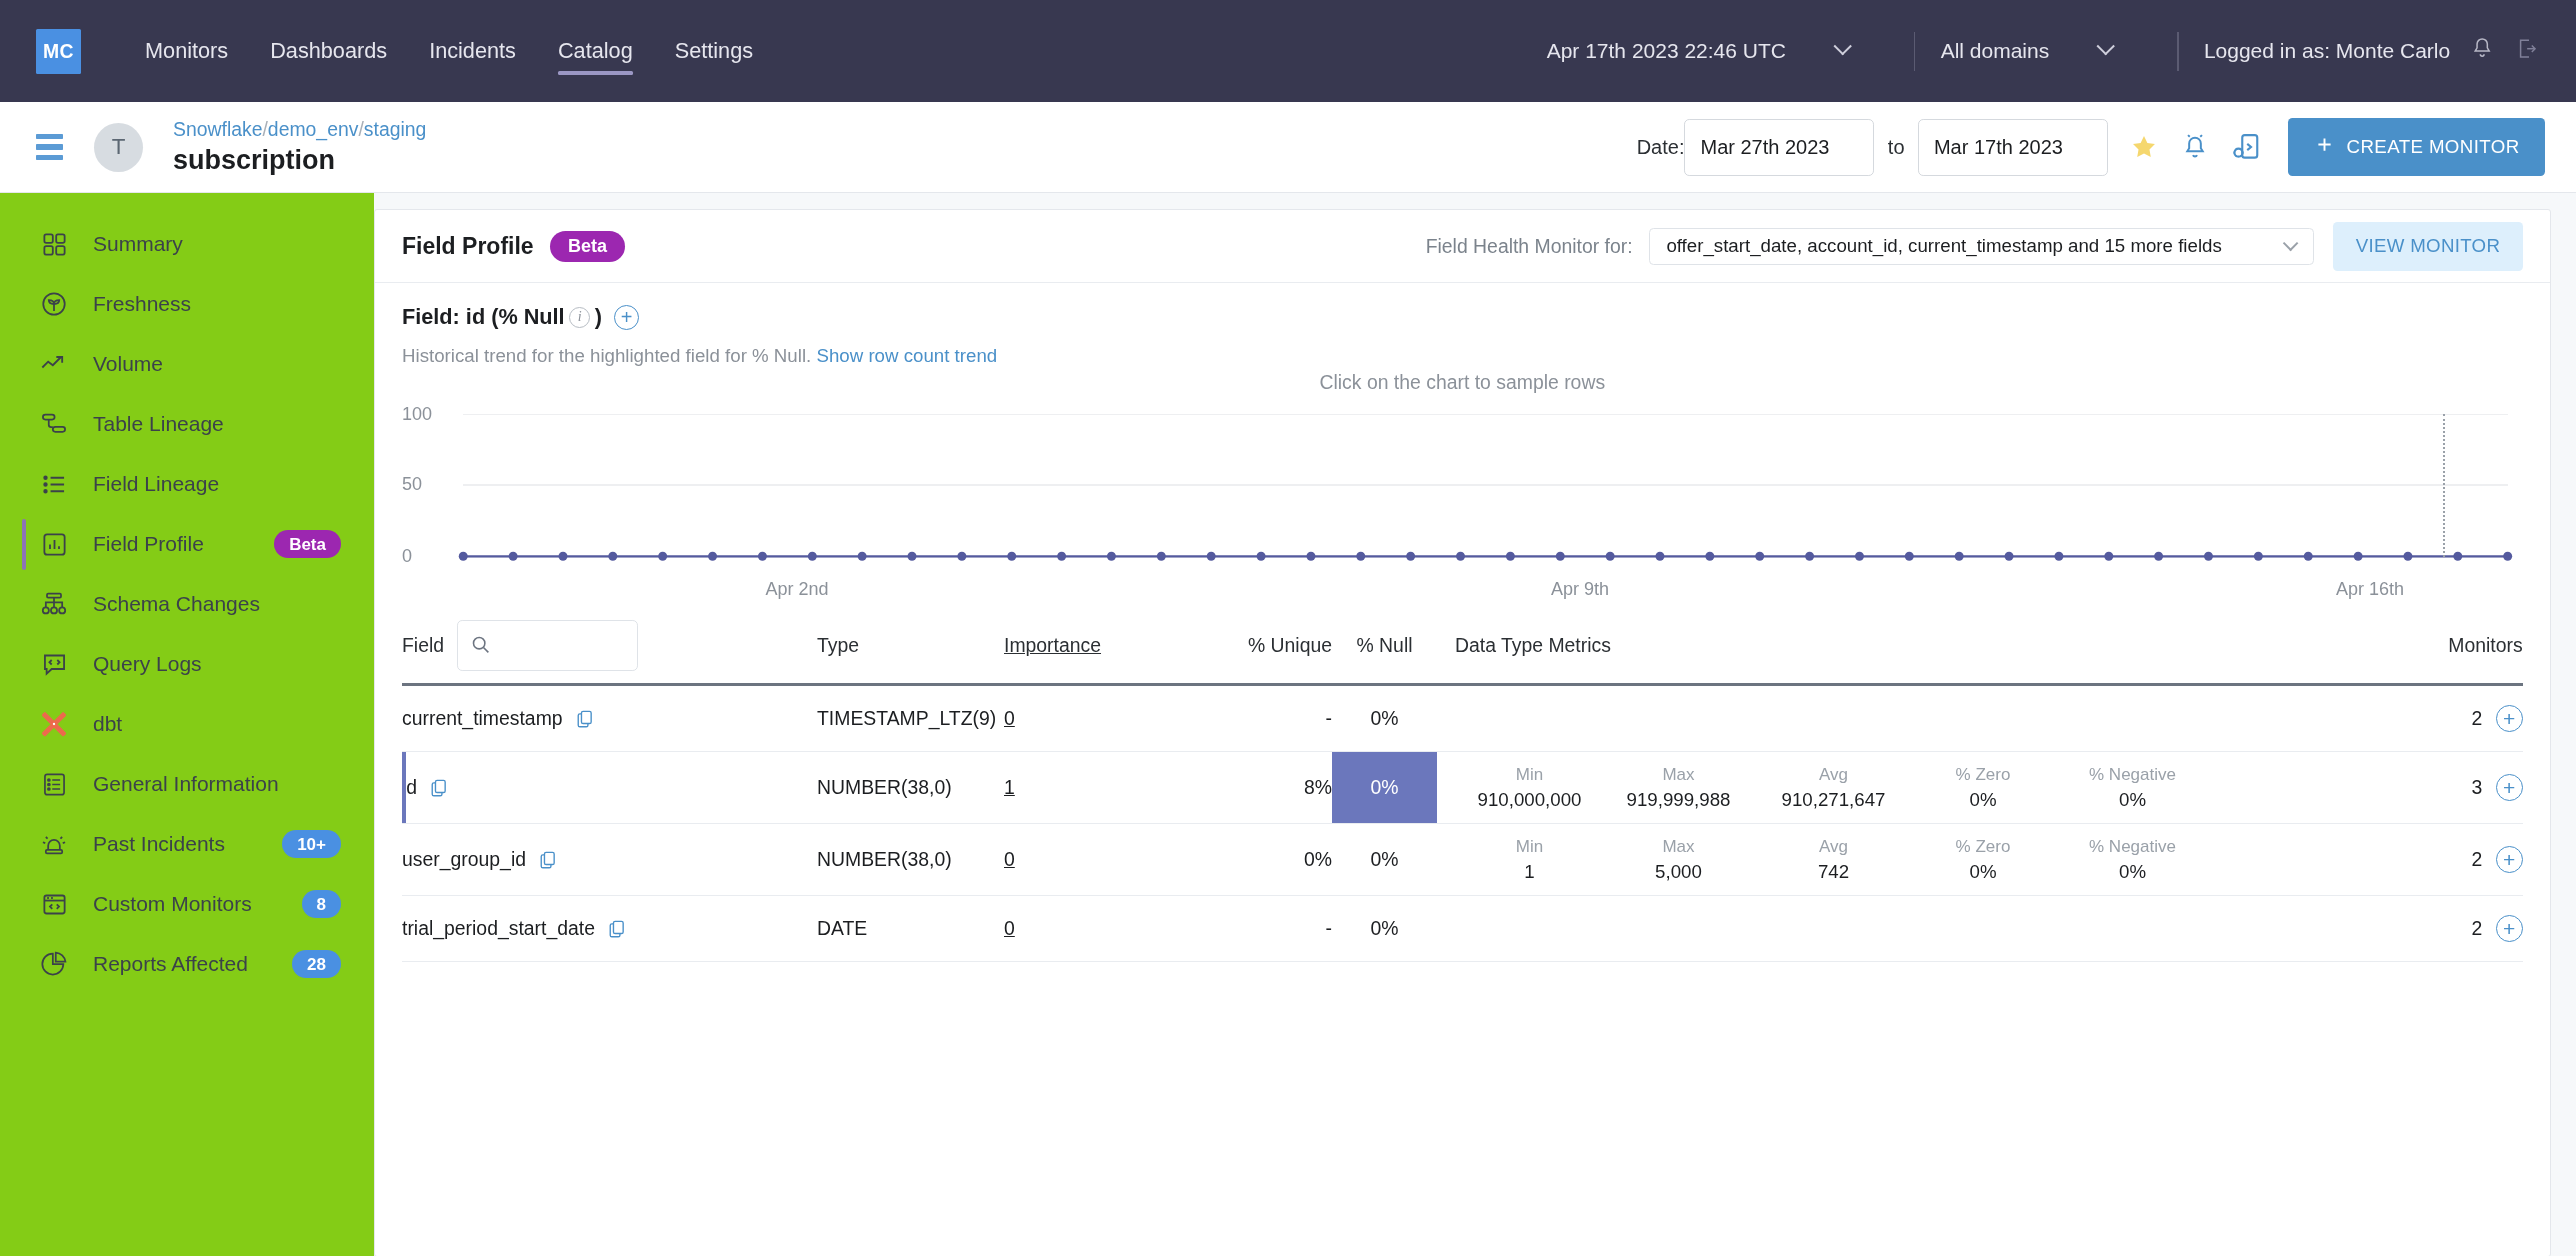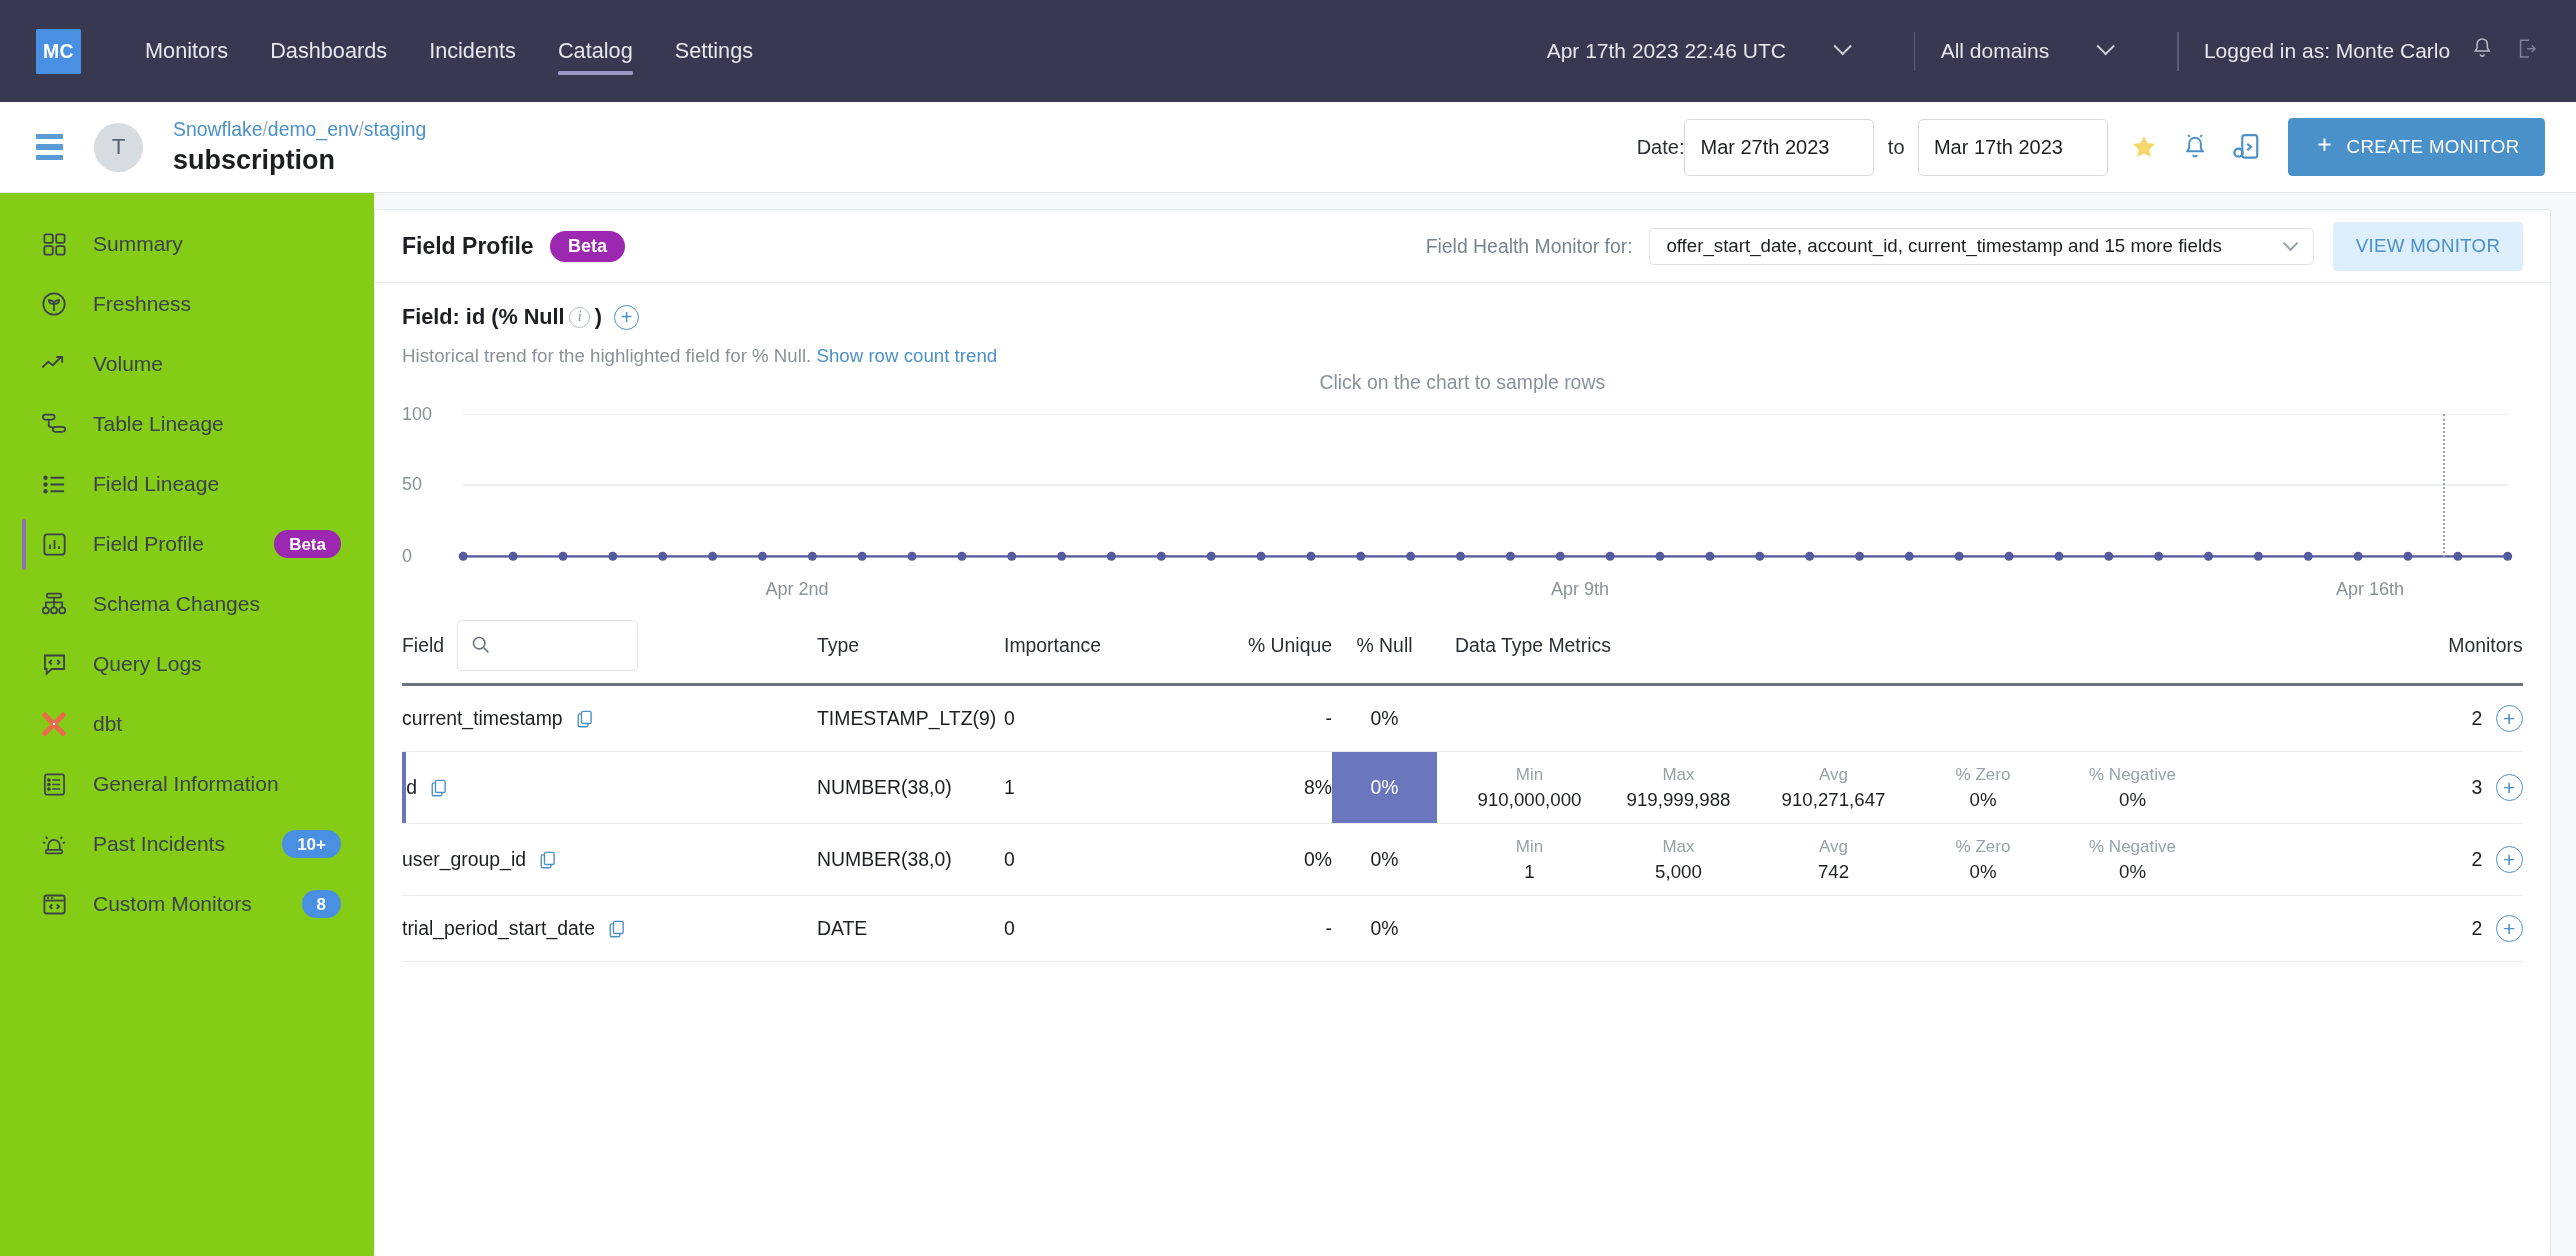--- a/index.html
+++ b/index.html
@@ -269,21 +269,21 @@
   .mon-plus {
     width: 27px; height: 27px; border-radius: 50%;
     border: 1.9px solid #4a90c9; color: #4a90c9;
     display: inline-flex; align-items: center; justify-content: center;
     font-size: 21px; cursor: pointer; line-height: 0;
   }
 
   
   .c-field   { width: 415px; padding-left: 0; display:flex; align-items:center; }
   .c-type    { width: 187px; }
-  .c-import  { width: 179px; }
+  .c-import  { width: 179px; text-decoration: underline; }
   .c-unique  { width: 149px; text-align: right; }
   .c-null    { width: 105px; text-align: center; }
   .c-metrics { flex: 1; padding-left: 18px; }
   .c-mon     { width: 194px; }
 </style>
 </head>
 <body>
 
 <div class="topnav">
   <div class="logo-mc">MC</div>
@@ -518,20 +518,30 @@
           <rect x="3" y="4" width="18" height="16" rx="2"></rect>
           <path d="M3 8.5h18"></path>
           <path d="M5.5 6.2h1.5M9 6.2h1.5"></path>
           <path d="M10 11.8l-2 2 2 2M14 11.8l2 2-2 2"></path>
         </svg>
       </span>
       <span class="si-label">Custom Monitors</span>
       <span class="pill count">8</span>
     </div>
 
+    <div class="side-item">
+      <span class="si-icon">
+        <svg width="28" height="28" viewBox="0 0 24 24" fill="none" stroke="#3b424a" stroke-width="1.5">
+          <path d="M11 3a9 9 0 1 0 9 9h-9z"></path>
+          <path d="M13.5 2.2A9 9 0 0 1 21.8 10h-8.3z"></path>
+        </svg>
+      </span>
+      <span class="si-label">Reports Affected</span>
+      <span class="pill count">28</span>
+    </div>
   </div>
 
   <div class="main">
     <div class="card">
 
       <div class="card-head">
         <span class="ch-title">Field Profile</span>
         <span class="beta-chip">Beta</span>
         <div class="ch-right">
           <span class="fh-label">Field Health Monitor for:</span>

